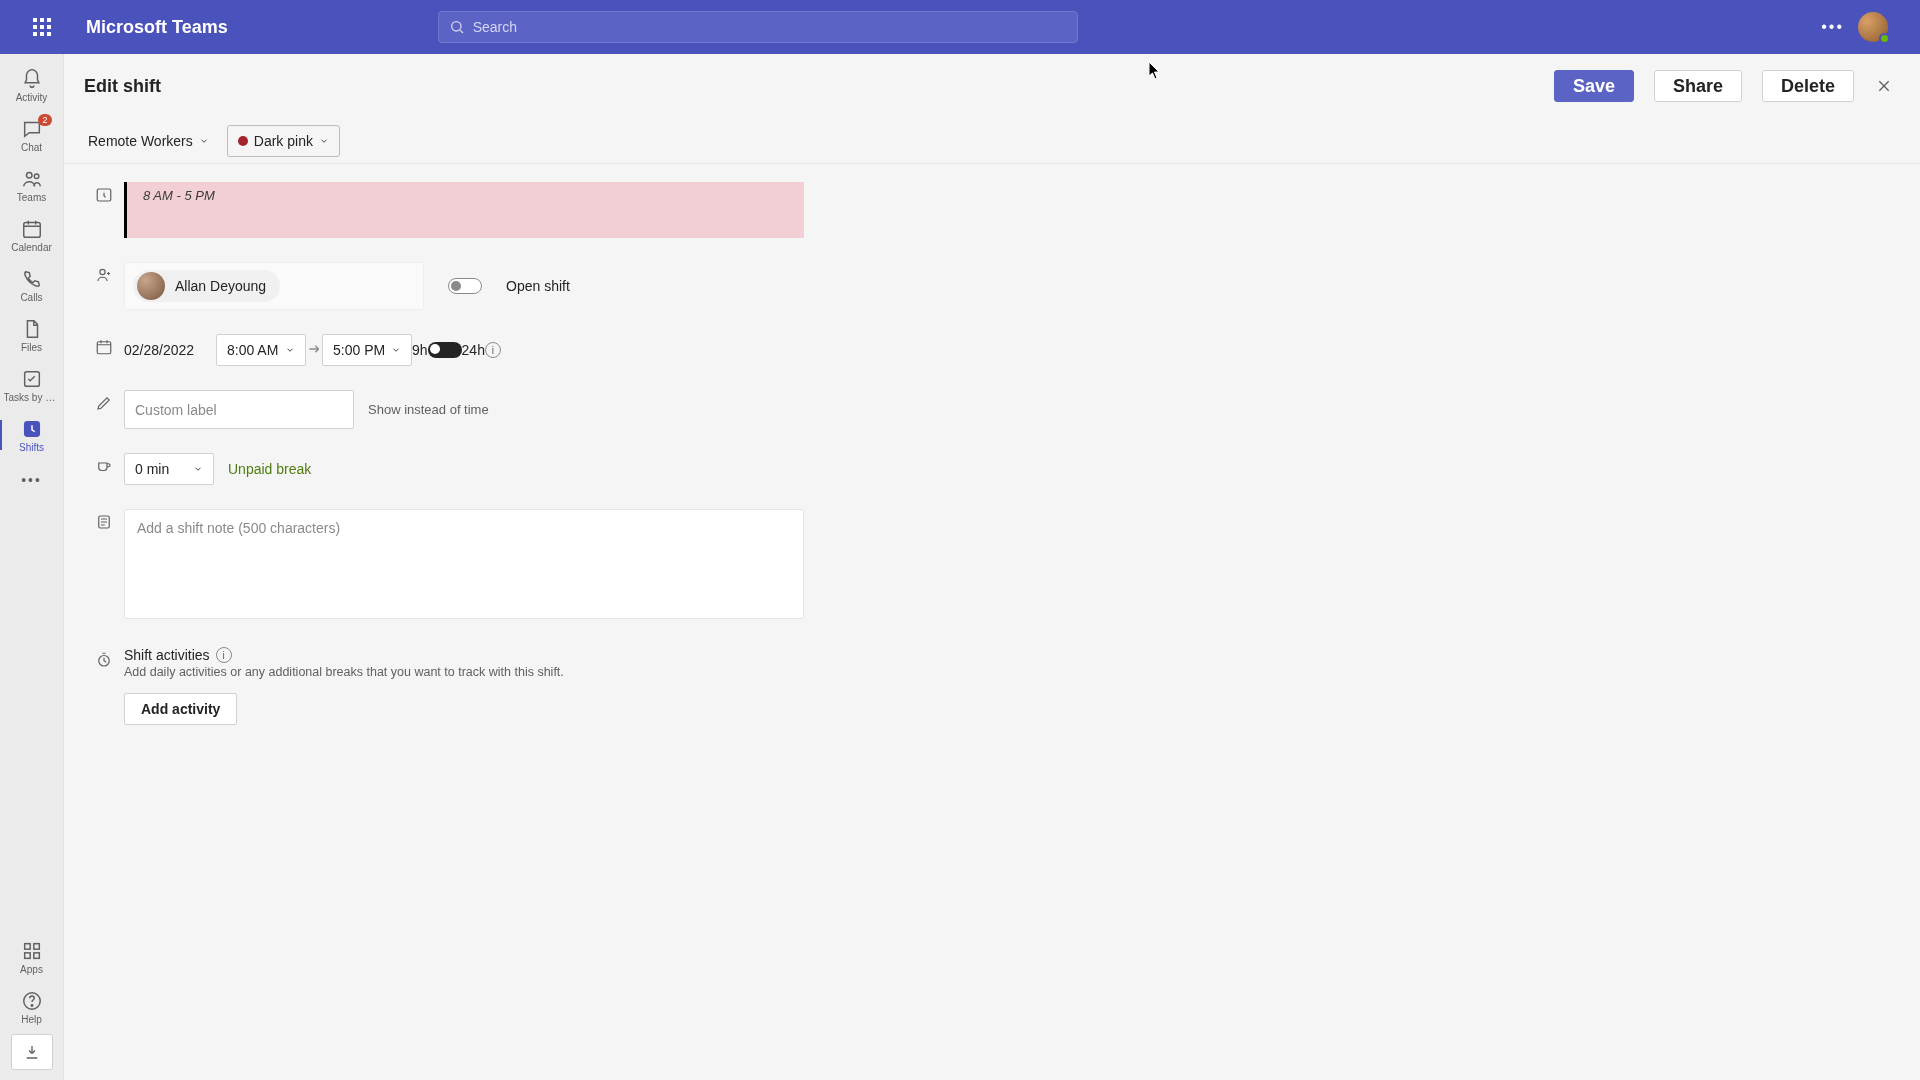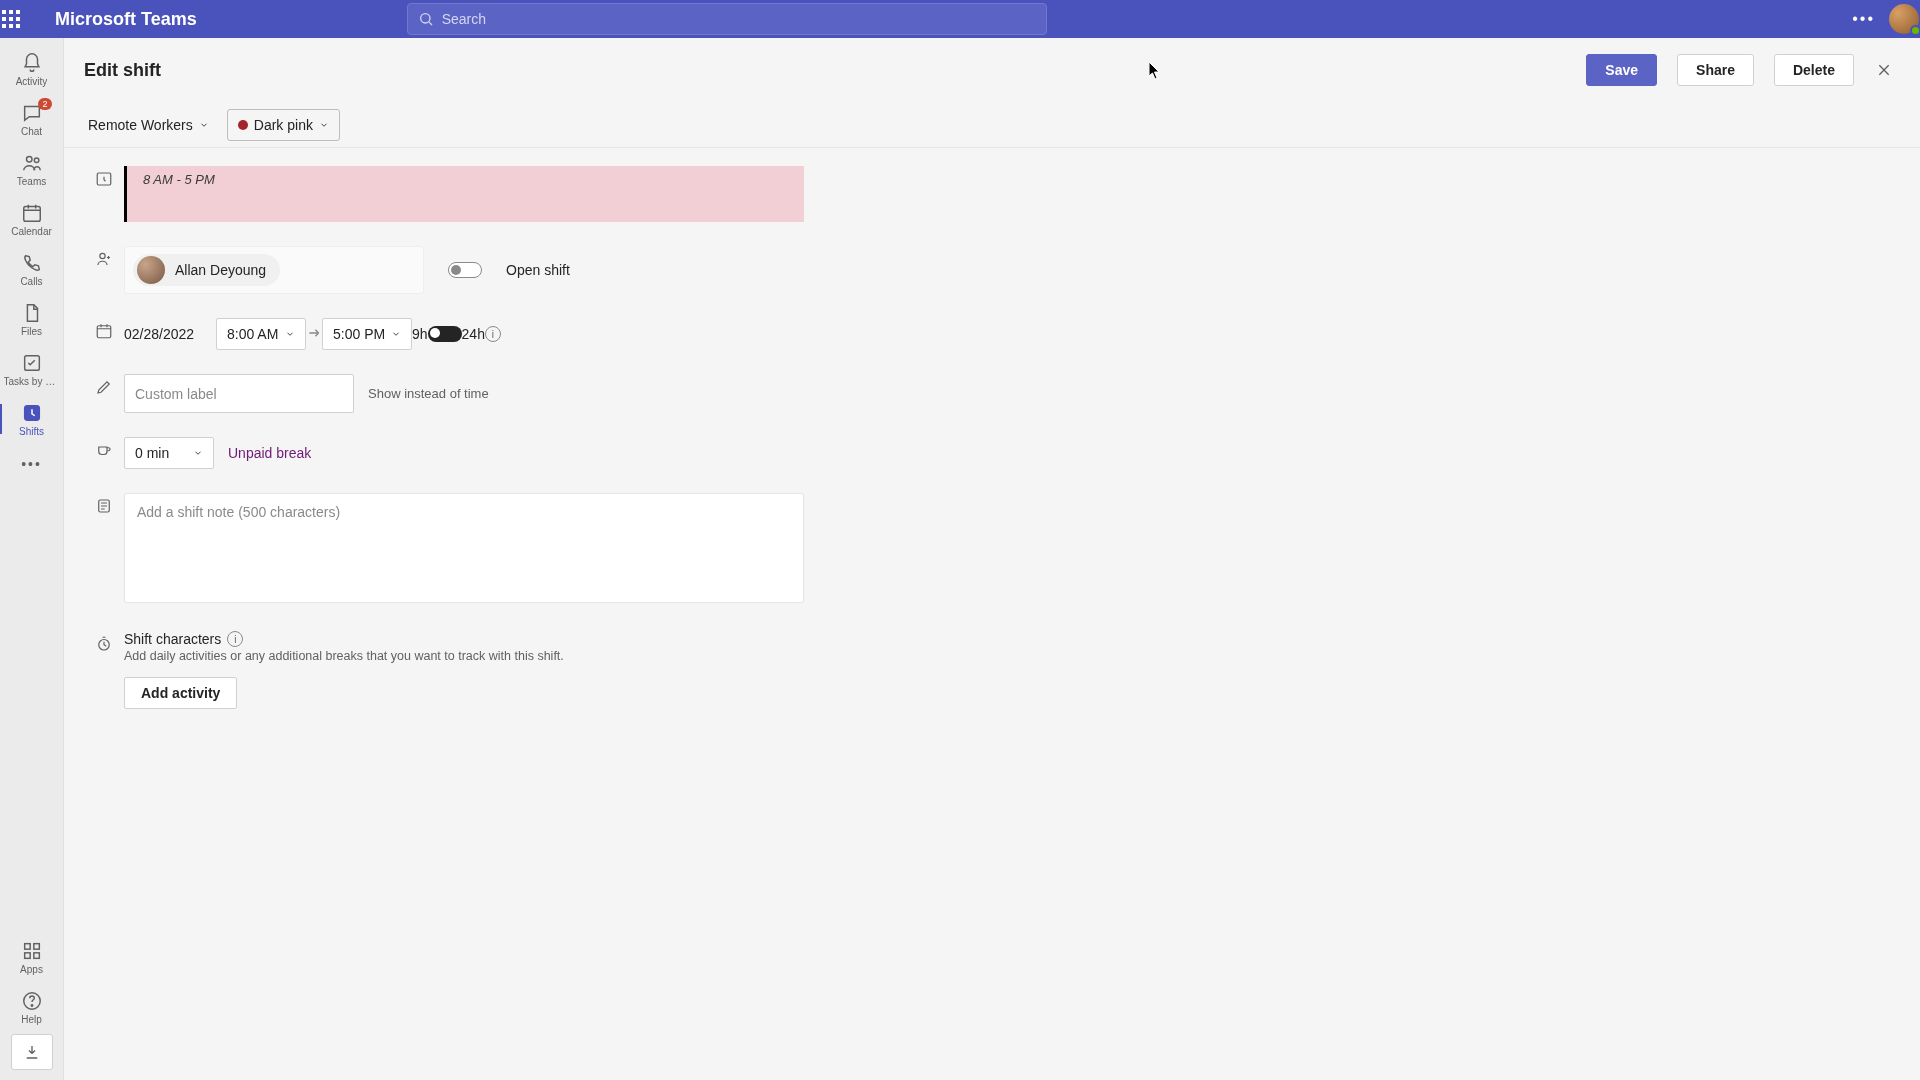--- a/index.html
+++ b/index.html
@@ -1,20 +1,20 @@
 <!DOCTYPE html>
 <html><head>
 <meta charset="utf-8">
 <style>
   * { box-sizing: border-box; margin: 0; padding: 0; font-family: "Segoe UI", -apple-system, sans-serif; }
   html, body { width: 1920px; height: 1080px; overflow: hidden; background: #f5f5f5; }
   body { display: flex; flex-direction: column; }
 
   
-  .topbar { height: 38px; background: #4a52bc; display: flex; align-items: center; color: #fff; padding: 0 1px; gap: 20px; }
+  .topbar { height: 54px; background: #4a52bc; display: flex; align-items: center; color: #fff; padding: 0 32px; gap: 20px; }
   .waffle { width: 20px; height: 20px; display: grid; grid-template-columns: repeat(3,4px); grid-template-rows: repeat(3,4px); gap: 3px; justify-content: center; align-content: center; cursor: pointer; }
   .waffle span { background: #fff; width: 4px; height: 4px; }
   .brand { font-size: 18px; font-weight: 600; margin-left: 14px; }
   .searchwrap { flex: 0 0 640px; margin-left: 190px; }
   .search { width: 100%; height: 32px; background: #5b63c5; border: 1px solid #7278d0; border-radius: 4px; display: flex; align-items: center; padding: 0 10px; color: #d4d7f2; }
   .search svg { width: 16px; height: 16px; margin-right: 8px; flex: none; }
   .search input { background: transparent; border: none; outline: none; color: #fff; font-size: 14px; width: 100%; }
   .search input::placeholder { color: #d4d7f2; }
   .top-spacer { flex: 1; }
   .top-right { display: flex; align-items: center; gap: 14px; }
@@ -37,21 +37,21 @@
   .rail-bottom { width: 64px; display: flex; flex-direction: column; align-items: center; gap: 4px; padding-bottom: 10px; }
   .downloadbox { width: 42px; height: 36px; border: 1px solid #d0d0d0; border-radius: 3px; background: #fff; display: flex; align-items: center; justify-content: center; color: #616161; cursor: pointer; }
 
   
   .content { flex: 1; background: #f5f5f5; display: flex; flex-direction: column; min-width: 0; }
 
   
   .head { height: 64px; display: flex; align-items: center; padding: 0 20px; }
   .head h1 { font-size: 18px; font-weight: 700; color: #242424; }
   .head-spacer { flex: 1; }
-  .btn { height: 32px; padding: 0 18px; border-radius: 3px; font-size: 14px; font-weight: 600; border: 1px solid #d1d1d1; background: #fff; color: #242424; cursor: pointer; display: flex; align-items: center; }
+  .btn { height: 32px; padding: 0 18px; border-radius: 3px; font-size: 18px; font-weight: 600; border: 1px solid #d1d1d1; background: #fff; color: #242424; cursor: pointer; display: flex; align-items: center; }
   .btn.primary { background: #5b63c5; border-color: #5b63c5; color: #fff; }
   .btn + .btn { margin-left: 20px; }
   .closex { margin-left: 14px; width: 32px; height: 32px; display: flex; align-items: center; justify-content: center; color: #616161; cursor: pointer; }
 
   
   .filters { height: 46px; display: flex; align-items: center; padding: 0 20px; gap: 14px; border-bottom: 1px solid #e5e5e5; }
   .dropdown { display: flex; align-items: center; gap: 6px; font-size: 14px; color: #242424; cursor: pointer; padding: 0 4px; }
   .dropdown.boxed { border: 1px solid #bdbdbd; border-radius: 3px; height: 32px; padding: 0 10px; }
   .chev { width: 10px; height: 10px; }
   .dot { width: 10px; height: 10px; border-radius: 50%; background: #a4262c; }
@@ -86,21 +86,21 @@
   .switch24::after { content: ""; position: absolute; left: 2px; top: 2px; width: 10px; height: 10px; border-radius: 50%; background: #fff; }
   .info { width: 16px; height: 16px; border: 1px solid #8a8a8a; border-radius: 50%; display: flex; align-items: center; justify-content: center; font-size: 10px; color: #616161; }
 
   
   .labelinput { width: 230px; height: 39px; border: 1px solid #d1d1d1; background: #fff; border-radius: 2px; padding: 0 10px; font-size: 14px; outline: none; }
   .labelinput::placeholder { color: #8a8a8a; }
   .hint { margin-left: 14px; font-size: 13px; color: #616161; }
 
   
   .breaksel { width: 76px; }
-  .breaklbl { margin-left: 14px; font-size: 14px; color: #701a75; }
+  .breaklbl { margin-left: 14px; font-size: 14px; color: #4d7c0f; }
 
   
   .note { width: 680px; height: 110px; border: 1px solid #e5e5e5; background: #fff; border-radius: 2px; padding: 10px 12px; font-size: 14px; color: #0f766e; resize: none; outline: none; font-family: inherit; }
   .note::placeholder { color: #8a8a8a; }
 
   
   .acttitle { font-size: 14px; color: #242424; margin-right: 6px; }
   .actdesc { font-size: 12.5px; color: #616161; margin-top: 2px; }
   .addactivity { margin-top: 14px; height: 32px; padding: 0 16px; border: 1px solid #d1d1d1; background: #fff; font-size: 14px; font-weight: 600; color: #242424; cursor: pointer; border-radius: 2px; display: inline-flex; align-items: center; }
 
@@ -381,21 +381,21 @@
 
       <div class="row" style="margin-bottom:0;">
         <div class="icon">
           <svg viewBox="0 0 24 24" fill="none" stroke="currentColor" stroke-width="1.6">
               <circle cx="12" cy="13" r="7"></circle>
               <path d="M12 9v4l3 2M10 3h4"></path>
             </svg>
         </div>
         <div class="body-col">
           <div style="display:flex; align-items:center;">
-            <span class="acttitle">Shift characters</span>
+            <span class="acttitle">Shift activities</span>
             <span class="info">i</span>
           </div>
           <div class="actdesc">Add daily activities or any additional breaks that you want to track with this shift.</div>
           <button class="addactivity">Add activity</button>
         </div>
       </div>
 
     </div>
   </div>
 </div>

